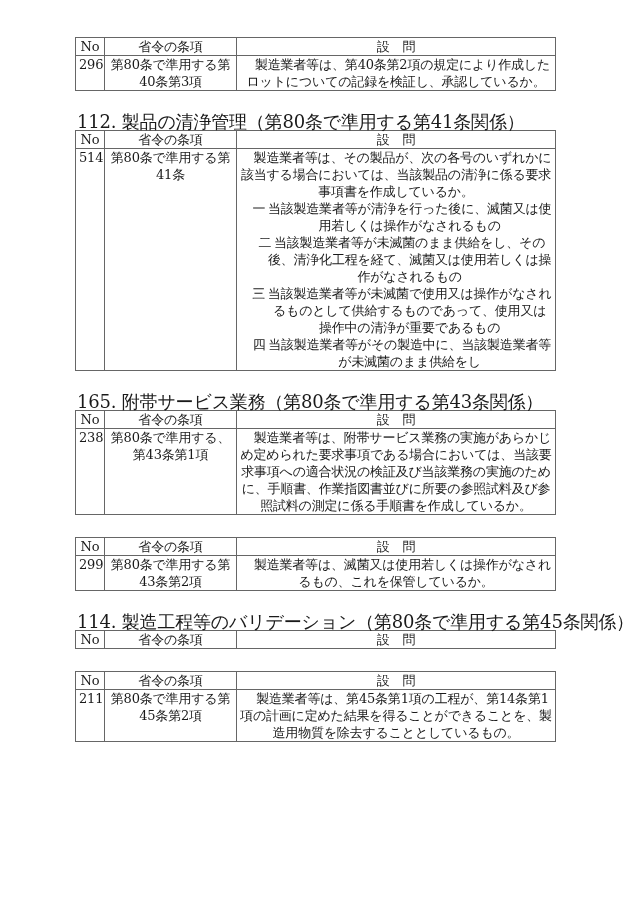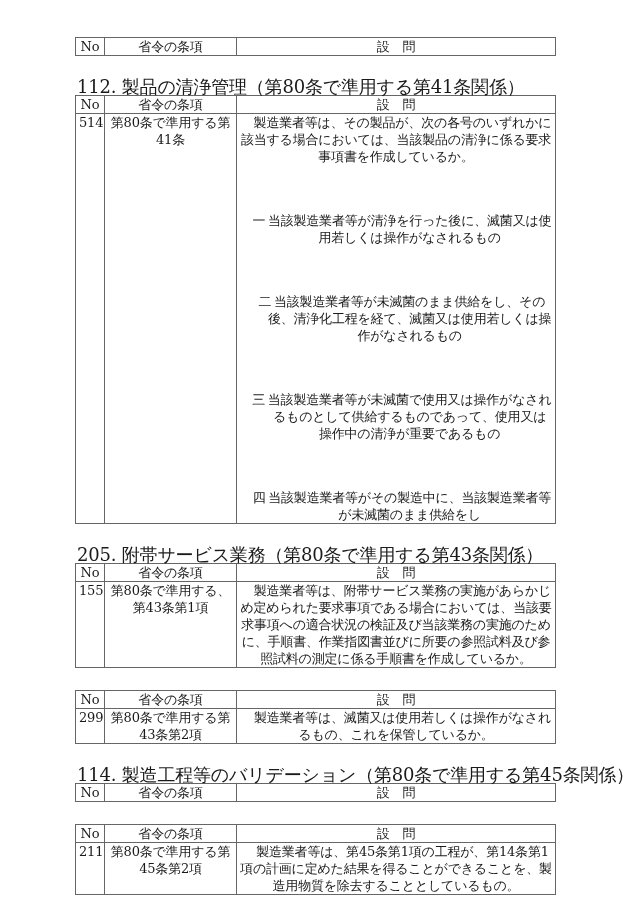--- a/index.html
+++ b/index.html
@@ -20,40 +20,47 @@
     table.q td, table.q th {
       border: 1px solid #666; vertical-align: top; padding: 0 3px;
       font-weight: normal; text-align: center; line-height: 17px;
       font-size: 13px; letter-spacing: -0.2px;
     }
     col.c-no { width: 29px; }
     col.c-clause { width: 132px; }
     col.c-q { width: 319px; }
     .qtext { text-indent: 1em; word-break: break-all; }
     .items { margin: 0; padding: 0; list-style: none; }
-    .items li { padding-left: 2.1em; text-indent: -1.4em; word-break: break-all; margin-top: 47px; }
+    .items li { padding-left: 2.1em; text-indent: -1.4em; word-break: break-all; }
     .items li .num { display: inline-block; width: 1.4em; text-indent: 0; }
     .gap-m { height: 22px; }
   </style>
 </head>
 <body>
 
 <div class="page">
 
   <table class="q">
     <colgroup>
         <col class="c-no">
         <col class="c-clause">
         <col class="c-q">
       </colgroup>
     <tbody>
         <tr>
       <th>No</th>
       <th>省令の条項</th>
       <th>設　問</th>
+    </tr>
+    <tr>
+      <td>296</td>
+      <td>第80条で準用する第40条第3項</td>
+      <td>
+        <div class="qtext">製造業者等は、第40条第2項の規定により作成したロットについての記録を検証し、承認しているか。</div>
+      </td>
     </tr>
   </tbody>
     </table>
 
   <div class="gap-m"></div>
 
   <div class="section-title">112.  製品の清浄管理（第80条で準用する第41条関係）</div>
   <table class="q">
     <colgroup>
         <col class="c-no">
@@ -77,35 +84,35 @@
           <li><span class="num">三</span><span>当該製造業者等が未滅菌で使用又は操作がなされるものとして供給するものであって、使用又は操作中の清浄が重要であるもの</span></li>
           <li><span class="num">四</span><span>当該製造業者等がその製造中に、当該製造業者等が未滅菌のまま供給をし</span></li>
         </ul>
       </td>
     </tr>
   </tbody>
     </table>
 
   <div class="gap-m"></div>
 
-  <div class="section-title">205.  附帯サービス業務（第80条で準用する第43条関係）</div>
+  <div class="section-title">165.  附帯サービス業務（第80条で準用する第43条関係）</div>
   <table class="q">
     <colgroup>
         <col class="c-no">
         <col class="c-clause">
         <col class="c-q">
       </colgroup>
     <tbody>
         <tr>
       <th>No</th>
       <th>省令の条項</th>
       <th>設　問</th>
     </tr>
     <tr>
-      <td>155</td>
+      <td>238</td>
       <td>第80条で準用する、第43条第1項</td>
       <td>
         <div class="qtext">製造業者等は、附帯サービス業務の実施があらかじめ定められた要求事項である場合においては、当該要求事項への適合状況の検証及び当該業務の実施のために、手順書、作業指図書並びに所要の参照試料及び参照試料の測定に係る手順書を作成しているか。</div>
       </td>
     </tr>
   </tbody>
     </table>
 
   <div class="gap-m"></div>
 

